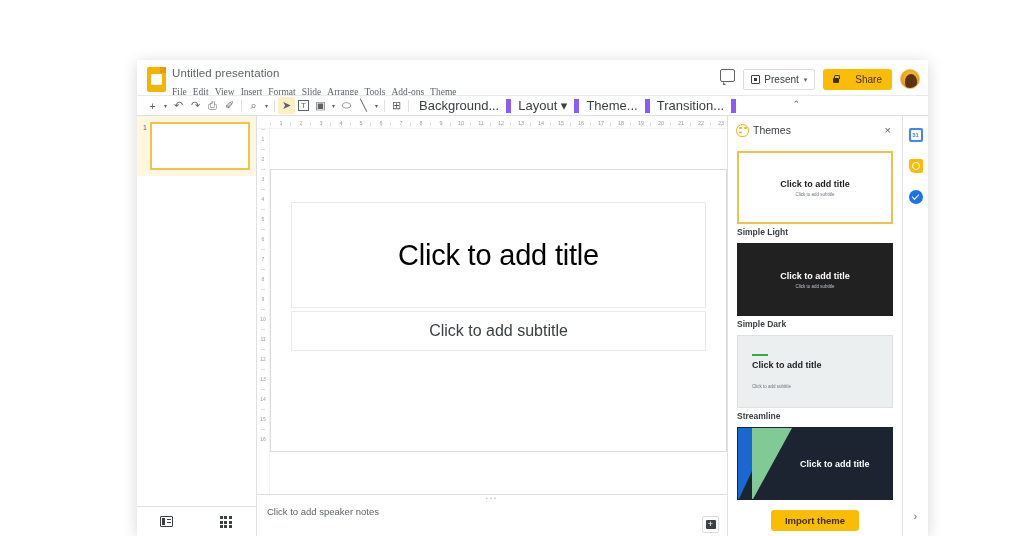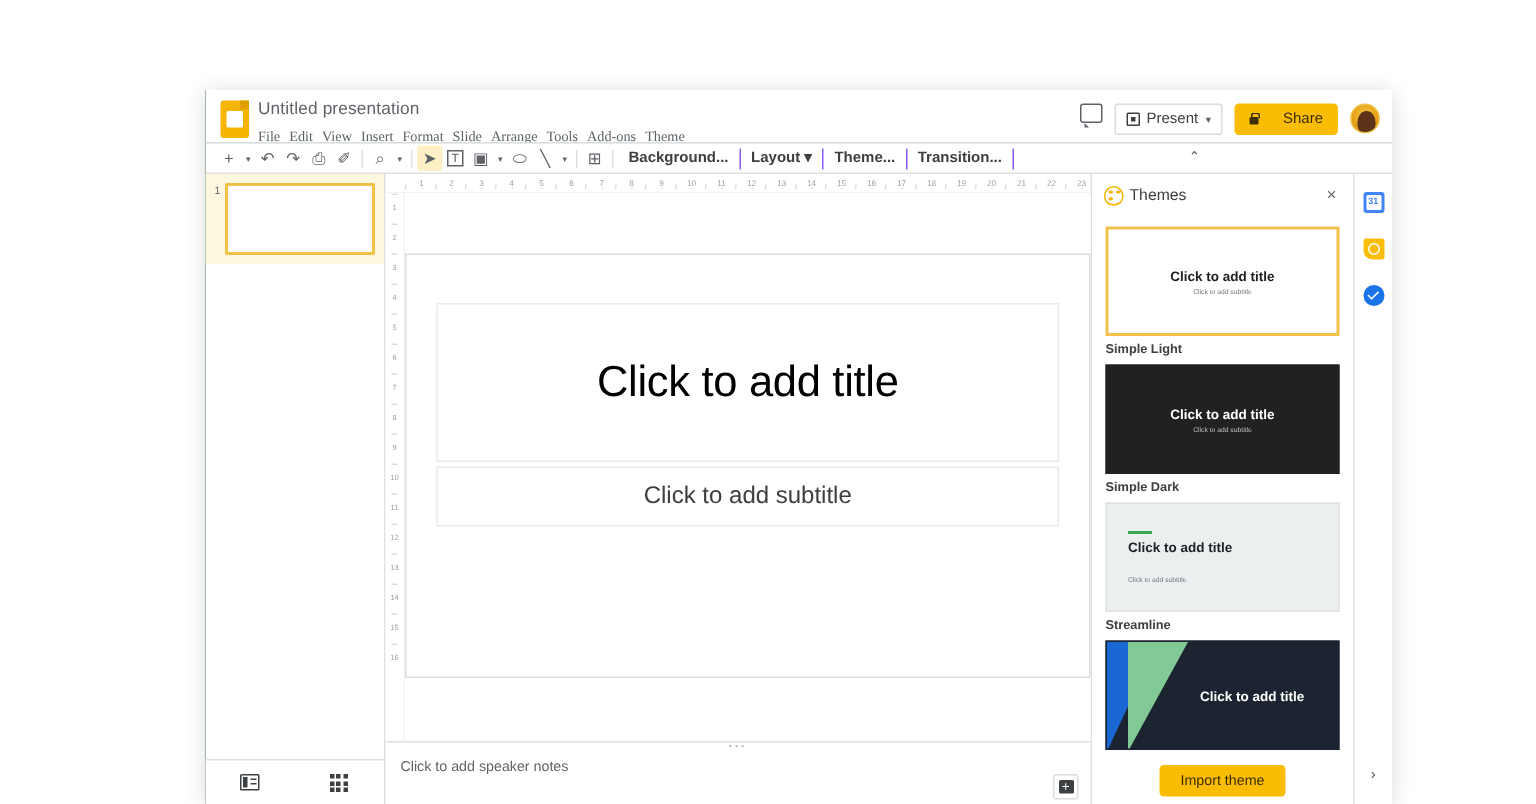--- a/index.html
+++ b/index.html
@@ -183,25 +183,25 @@
     width: 17px; height: 17px;
     display: flex; align-items: center; justify-content: center;
     color: #5f6368;
     font-size: 11px;
     flex: none;
   }
   .tb.sel { background: #fdf0c4; border-radius: 2px; }
   .tb-caret { width: 9px; font-size: 6px; color: #5f6368; text-align: center; flex:none;}
   .tb-sep { width: 1px; height: 12px; background: #e0e0e0; margin: 0 3px; flex:none;}
   .tb-text {
-    font-size: 10px; color: #3c4043;
+    font-size: 13px; color: #3c4043;
     padding: 0 7px;
     white-space: nowrap;
-    border-right: 1px solid #8b5cf6;
-    height: 14px; line-height: 14px; font-weight: bold;
+    border-right: 5px solid #8b5cf6;
+    height: 14px; line-height: 14px;
   }
   .tb-text:last-of-type { border-right: 0; }
   .tb-collapse {
     position: absolute; right: 128px; top: 3px;
     font-size: 9px; color: #5f6368;
   }
 
   
   .body {
     display: flex;
@@ -587,21 +587,21 @@
     justify-content: center;
     background: #fff;
     flex: none;
   }
   .import-btn {
     background: #fbbc04;
     border-radius: 3px;
     padding: 5px 14px;
     font-size: 9.5px;
     color: #3c2f00;
-    font-weight: 400;
+    font-weight: 700;
   }
 
   
   .rail {
     width: 26px;
     border-left: 1px solid #e0e0e0;
     background: #fff;
     display: flex;
     flex-direction: column;
     align-items: center;

